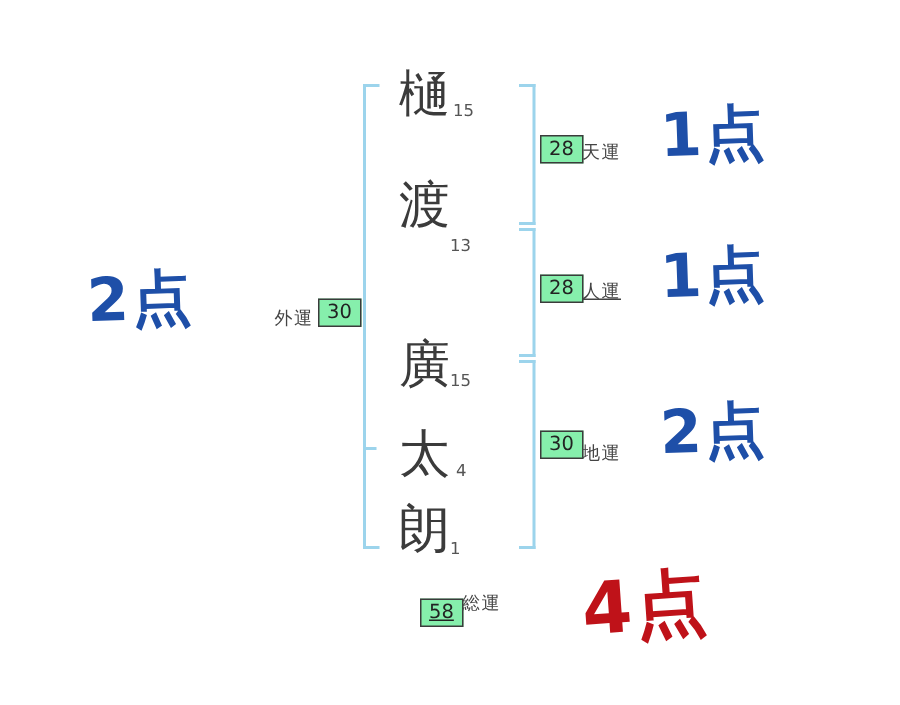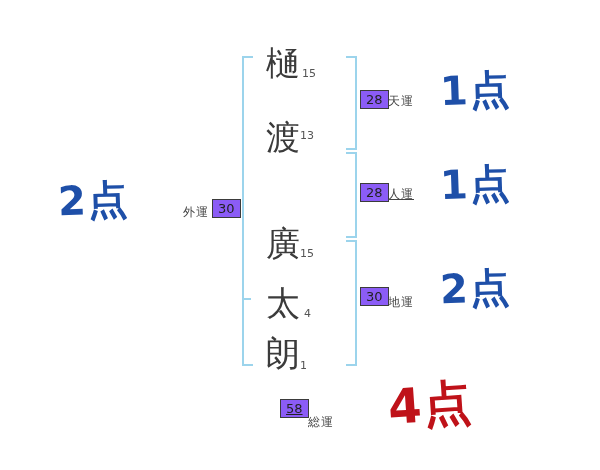--- a/index.html
+++ b/index.html
@@ -19,21 +19,21 @@
   }
   .stroke{
     position:absolute;
     font-size:11px;
     color:#555;
     line-height:1;
   }
   .vbox{
     position:absolute;
     border:1.6px solid #3b3b3b;
-    background:#8b5cf6;
+    background:#86efac;
     font-size:13px;
     color:#222;
     padding:2px 5px;
     line-height:1;
   }
   .vlabel{
     position:absolute;
     font-size:12px;
     color:#444;
     line-height:1;
@@ -86,21 +86,21 @@
   <div class="tick" style="left:242px;top:298px;"></div>
 
   <div class="bracket-right" style="left:346px;top:56px;height:90px;"></div>
   <div class="bracket-right" style="left:346px;top:152px;height:82px;"></div>
   <div class="bracket-right" style="left:346px;top:240px;height:122px;"></div>
 
   <div class="char" style="left:266px;top:46px;">樋</div>
   <div class="stroke" style="left:302px;top:68px;">15</div>
 
   <div class="char" style="left:266px;top:120px;">渡</div>
-  <div class="stroke" style="left:300px;top:130px;">13</div>
+  <div class="stroke" style="left:300px;top:158px;">13</div>
 
   <div class="char" style="left:266px;top:226px;">廣</div>
   <div class="stroke" style="left:300px;top:248px;">15</div>
 
   <div class="char" style="left:266px;top:286px;">太</div>
   <div class="stroke" style="left:304px;top:308px;">4</div>
 
   <div class="char" style="left:266px;top:336px;">朗</div>
   <div class="stroke" style="left:300px;top:360px;">1</div>
 
@@ -110,21 +110,21 @@
   <div class="vbox" style="left:360px;top:90px;">28</div>
   <div class="vlabel" style="left:388px;top:95px;">天運</div>
 
   <div class="vbox" style="left:360px;top:183px;">28</div>
   <div class="vlabel" style="left:388px;top:188px;text-decoration:underline;">人運</div>
 
   <div class="vbox" style="left:360px;top:287px;">30</div>
   <div class="vlabel" style="left:388px;top:296px;">地運</div>
 
   <div class="vbox" style="left:280px;top:399px;text-decoration:underline;">58</div>
-  <div class="vlabel" style="left:308px;top:416px;">総運</div>
+  <div class="vlabel" style="left:308px;top:396px;">総運</div>
 
   <div class="score-blue" style="left:58px;top:180px;">2点</div>
   <div class="score-blue" style="left:440px;top:70px;">1点</div>
   <div class="score-blue" style="left:440px;top:164px;">1点</div>
   <div class="score-blue" style="left:440px;top:268px;">2点</div>
   <div class="score-red" style="left:388px;top:380px;">4点</div>
 
 </div>
 
 </body></html>

